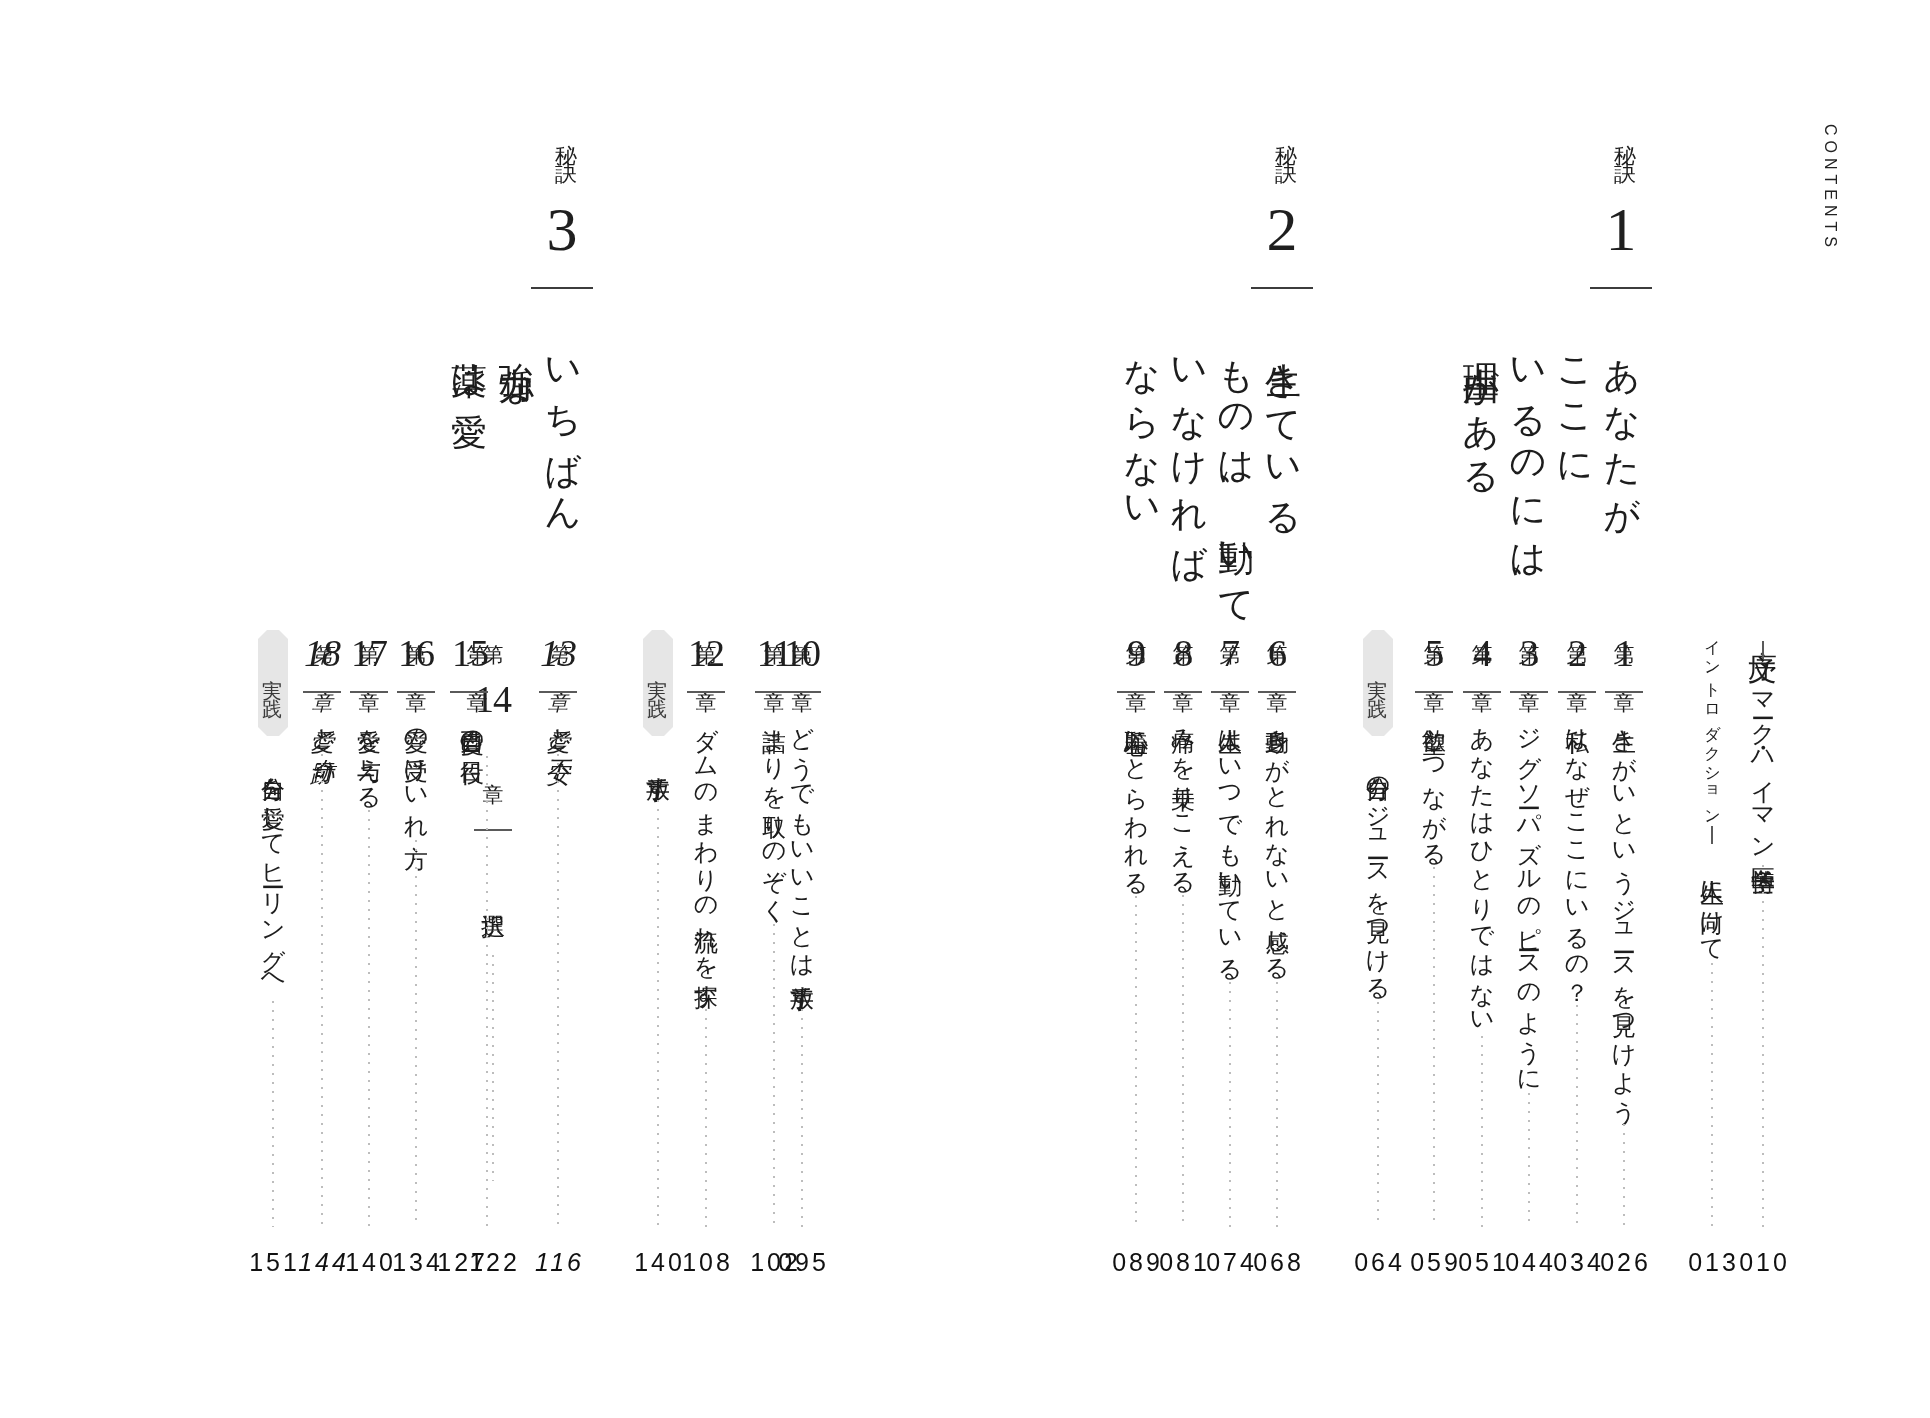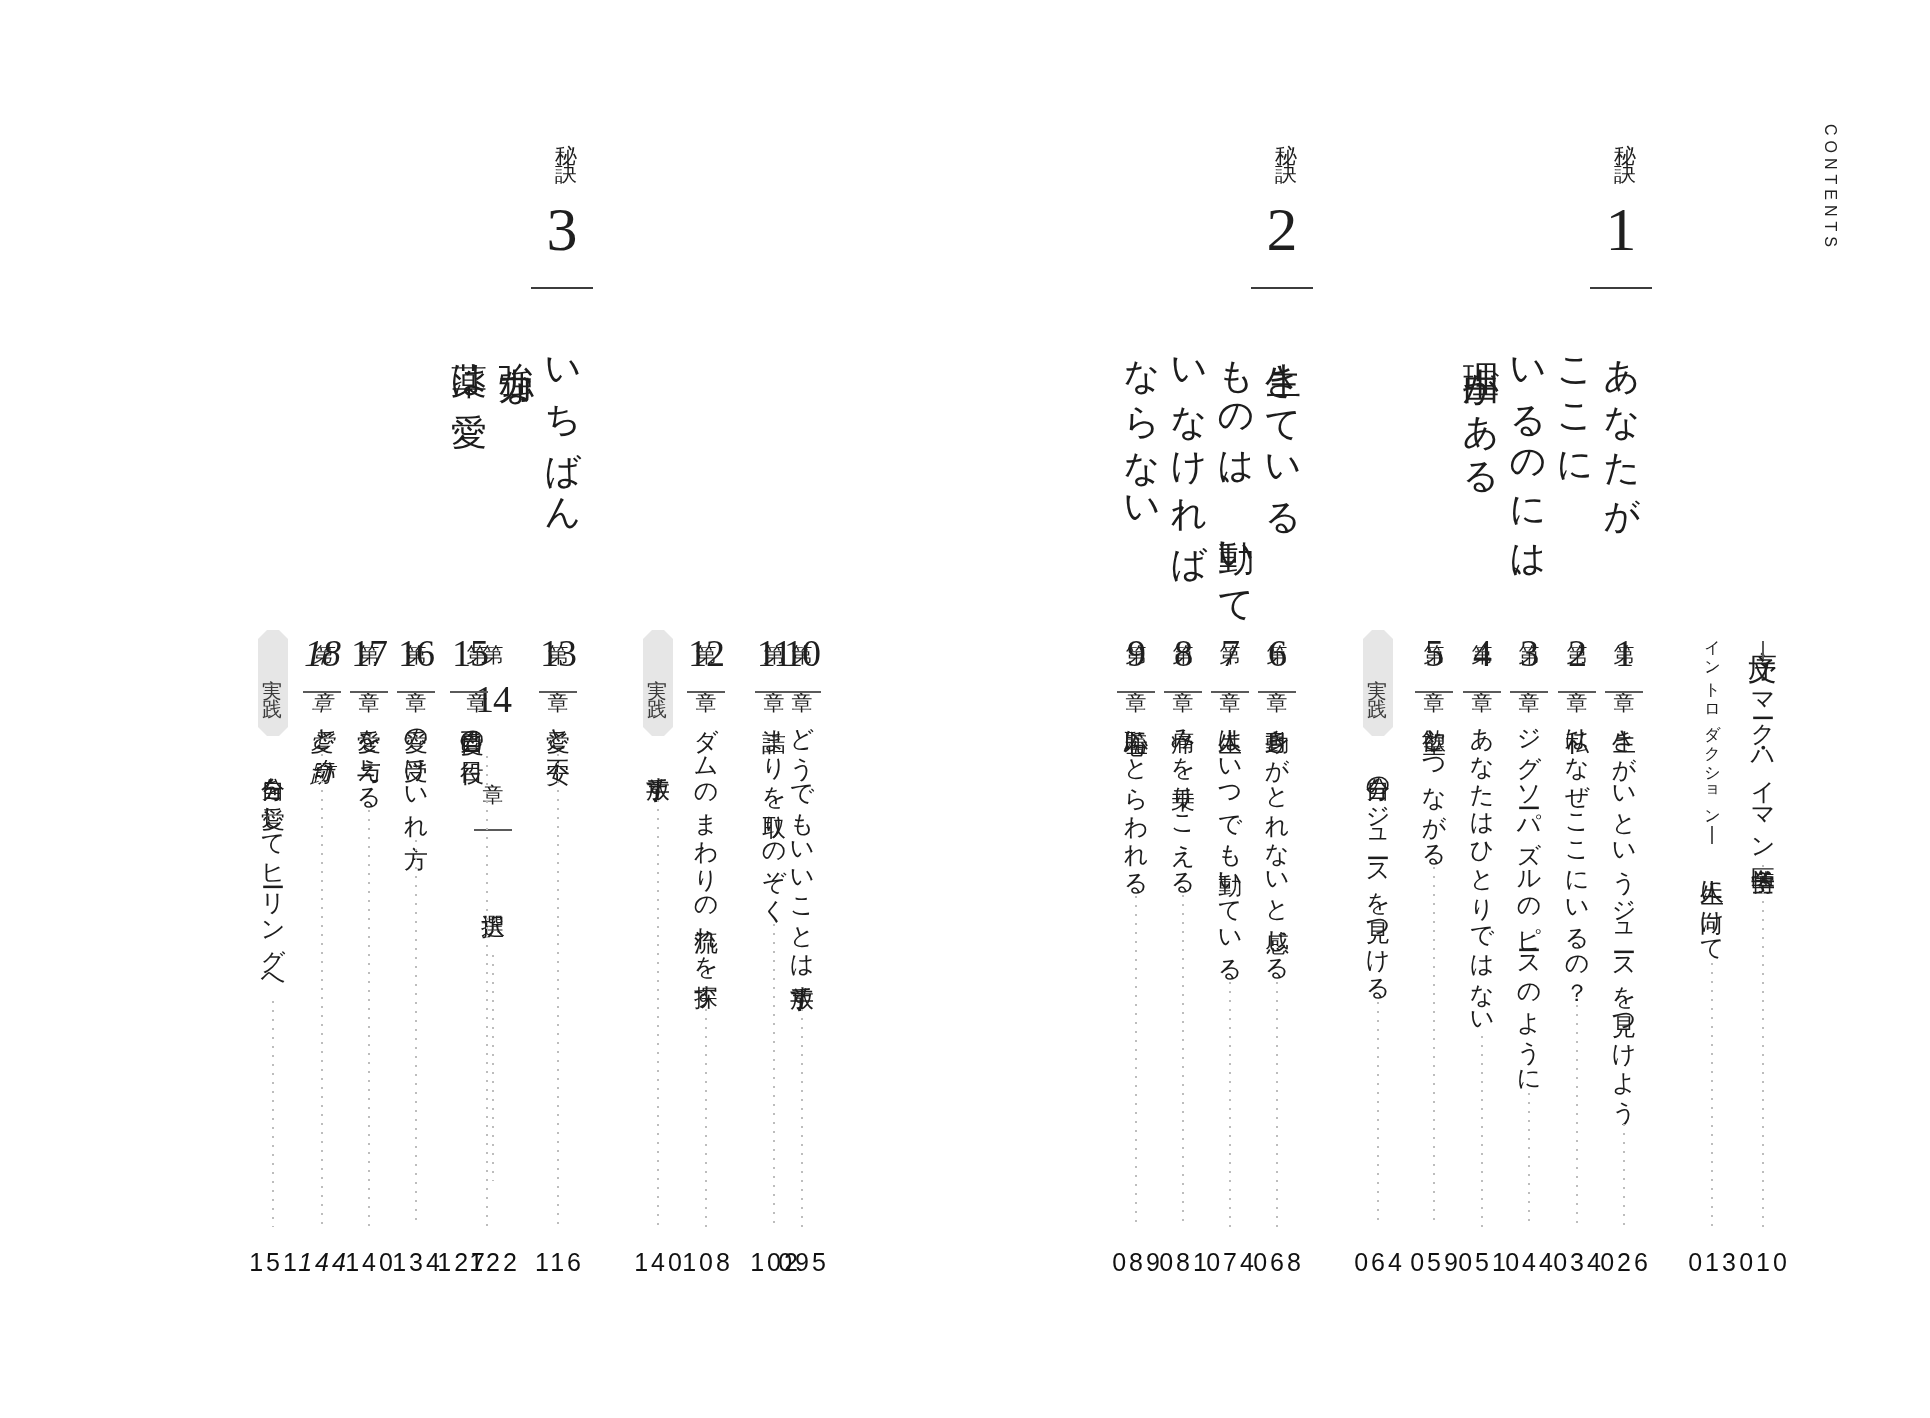--- a/index.html
+++ b/index.html
@@ -233,21 +233,21 @@
       <div class="page-num">108</div>
     </div>
     <div class="entry" style="left: 634px;">
       <div class="badge">
         <div class="badge-text vtext">実践</div>
       </div>
       <div class="entry-title vtext">手放す</div>
       <div class="leader"></div>
       <div class="page-num">140</div>
     </div>
-    <div class="entry" style="left: 534px;">
+    <div class="entry" style="left: 534px; font-style: italic;">
       <div class="ch-small ch-first vtext">第</div>
       <div class="ch-num">13</div>
       <div class="ch-small vtext">章</div>
       <div class="ch-rule"></div>
       <div class="entry-title vtext">愛と不安</div>
       <div class="leader"></div>
       <div class="page-num">116</div>
     </div>
     <div class="entry" style="left: 469px; gap: 46px;">
       <div class="ch-small ch-first vtext">第</div>

